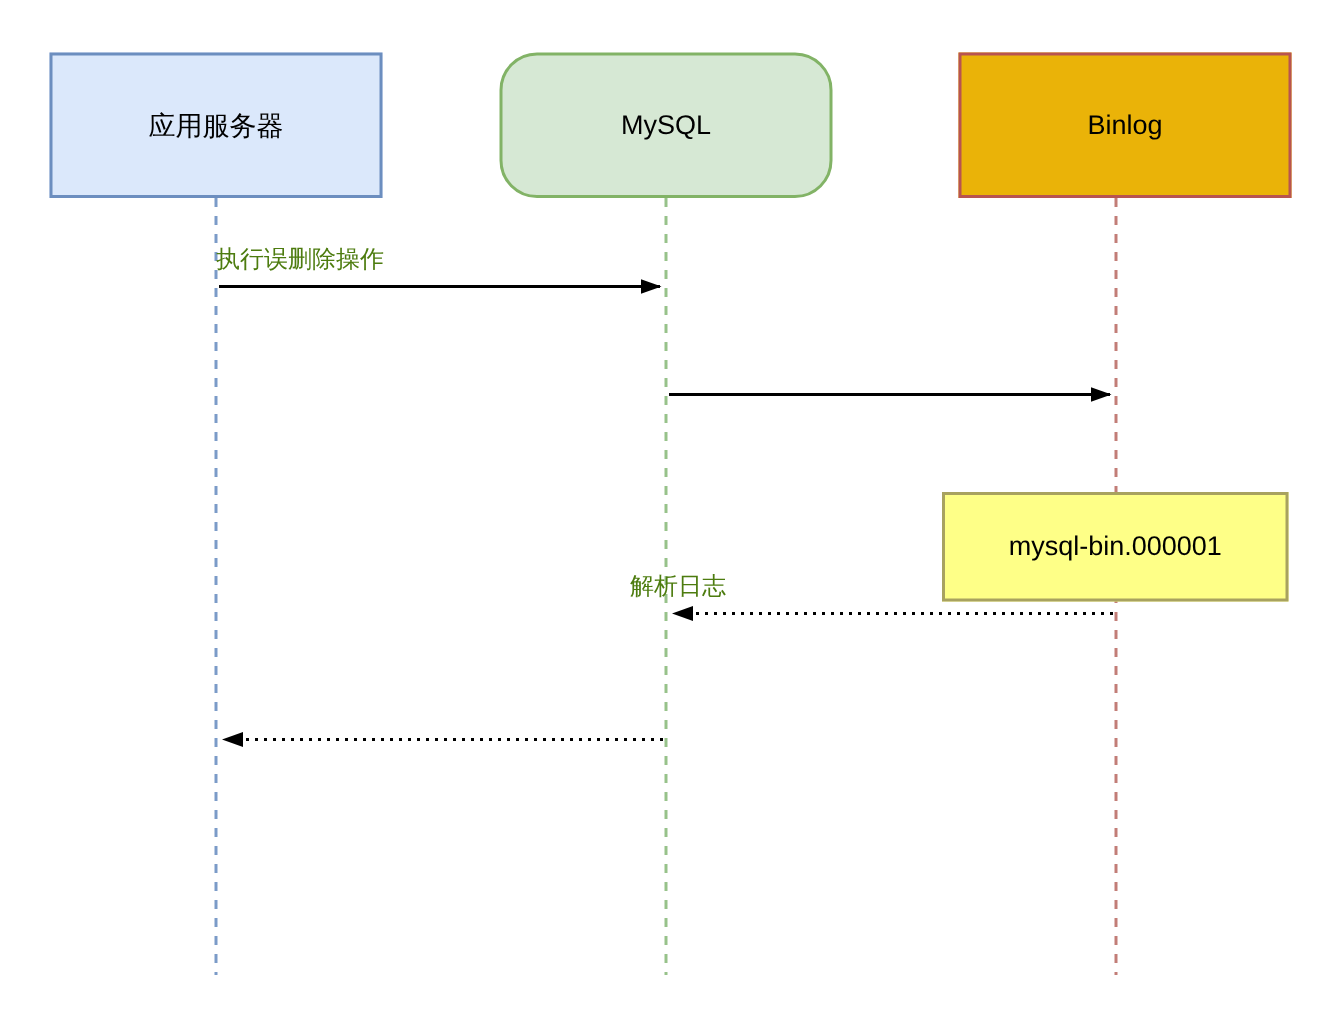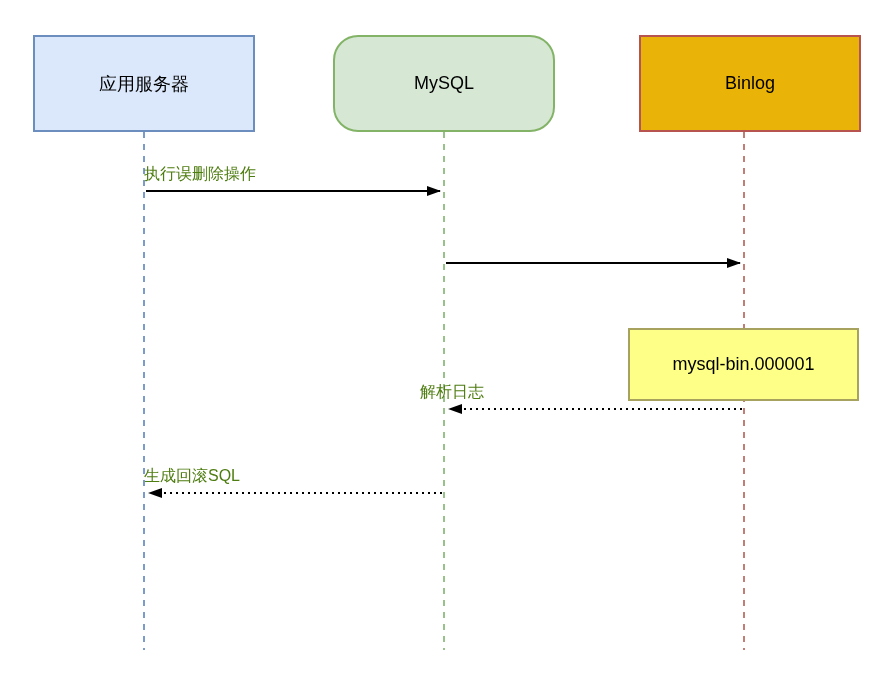--- a/index.html
+++ b/index.html
@@ -109,19 +109,18 @@
       </marker>
     </defs>
     <line class="arrow-line" x1="146" y1="191" x2="440" y2="191" marker-end="url(#arrowhead)"></line>
     <line class="arrow-line" x1="446" y1="263" x2="740" y2="263" marker-end="url(#arrowhead)"></line>
     <line class="arrow-line arrow-dotted" x1="742" y1="409" x2="449" y2="409" marker-end="url(#arrowhead)"></line>
     <line class="arrow-line arrow-dotted" x1="442" y1="493" x2="149" y2="493" marker-end="url(#arrowhead)"></line>
   </svg>
 
   <div class="msg-label msg-1">执行误删除操作</div>
   <div class="msg-label msg-3">解析日志</div>
-  <div class="msg-label msg-4">生成回滚SQL</div>
 
   <div class="artifact-box">
     <span>mysql-bin.000001</span>
   </div>
 
 </div>
 
 </body></html>

